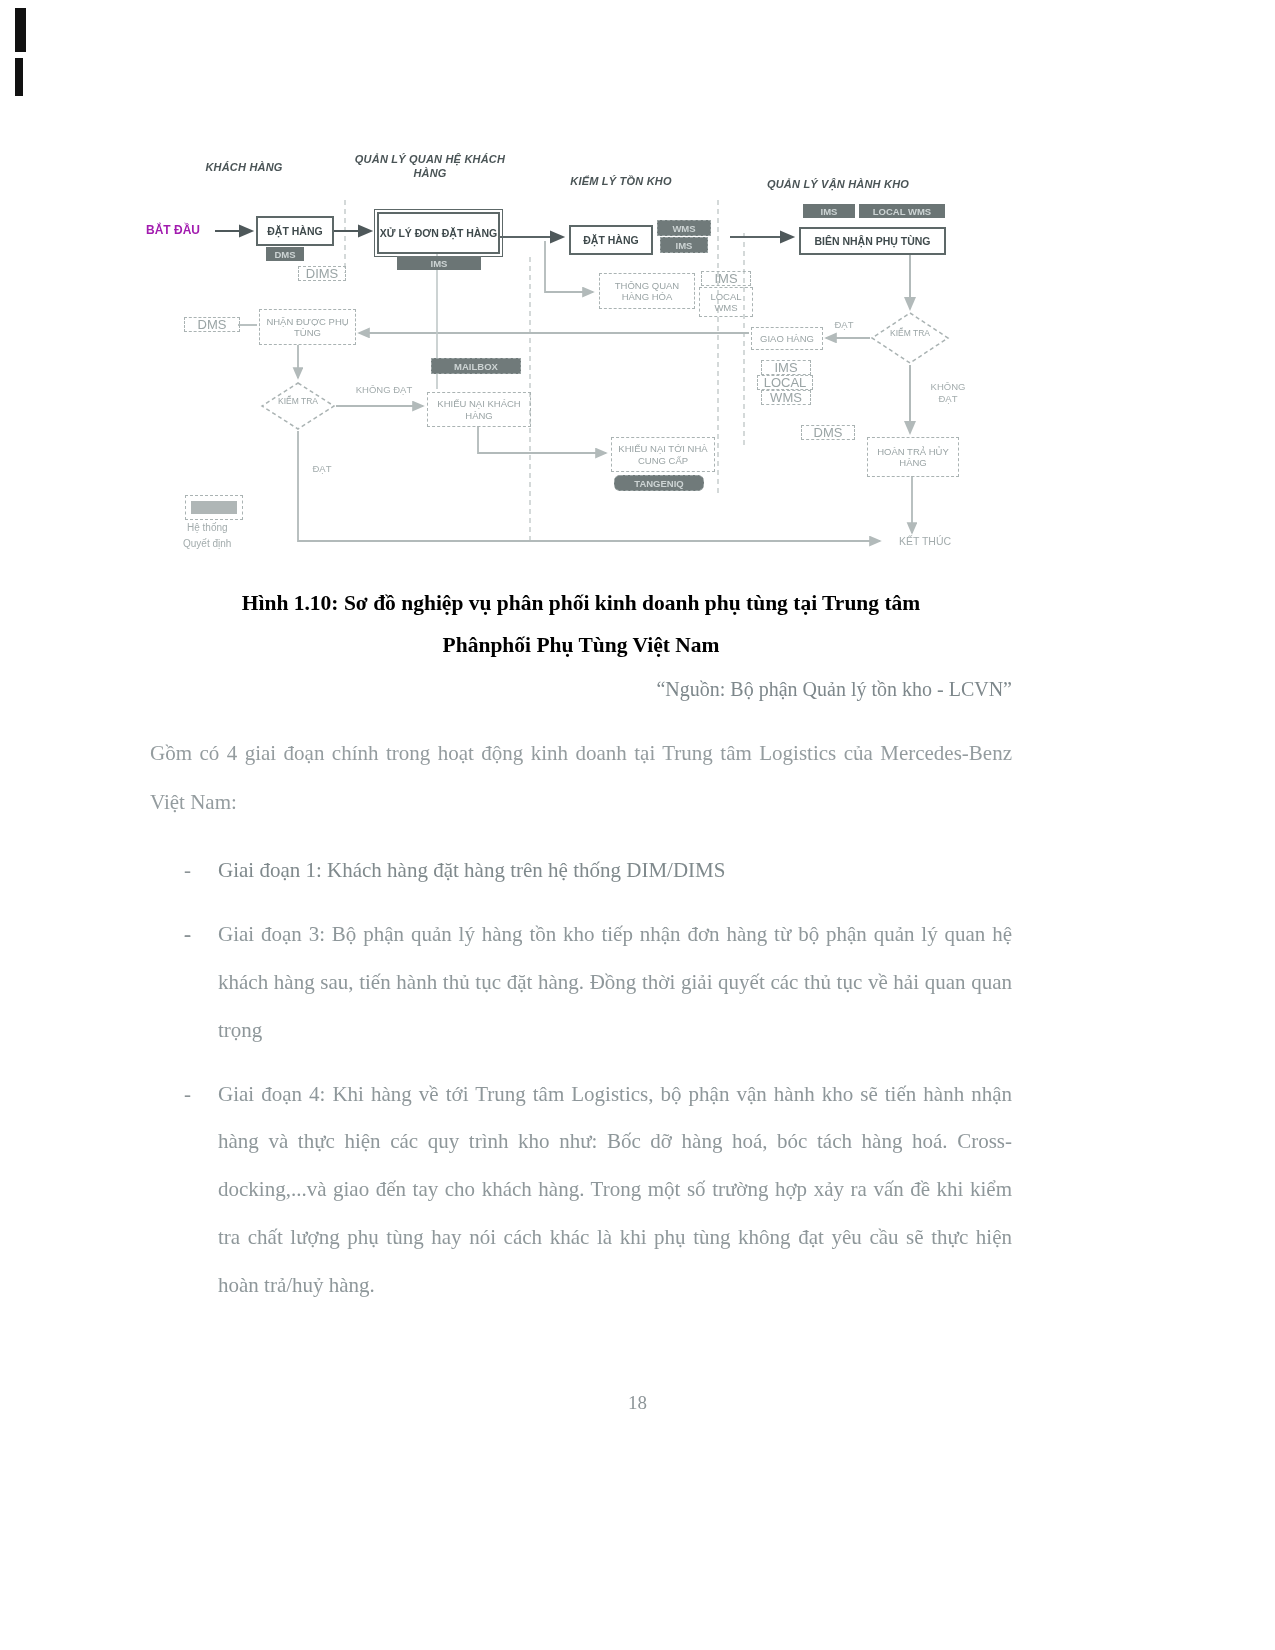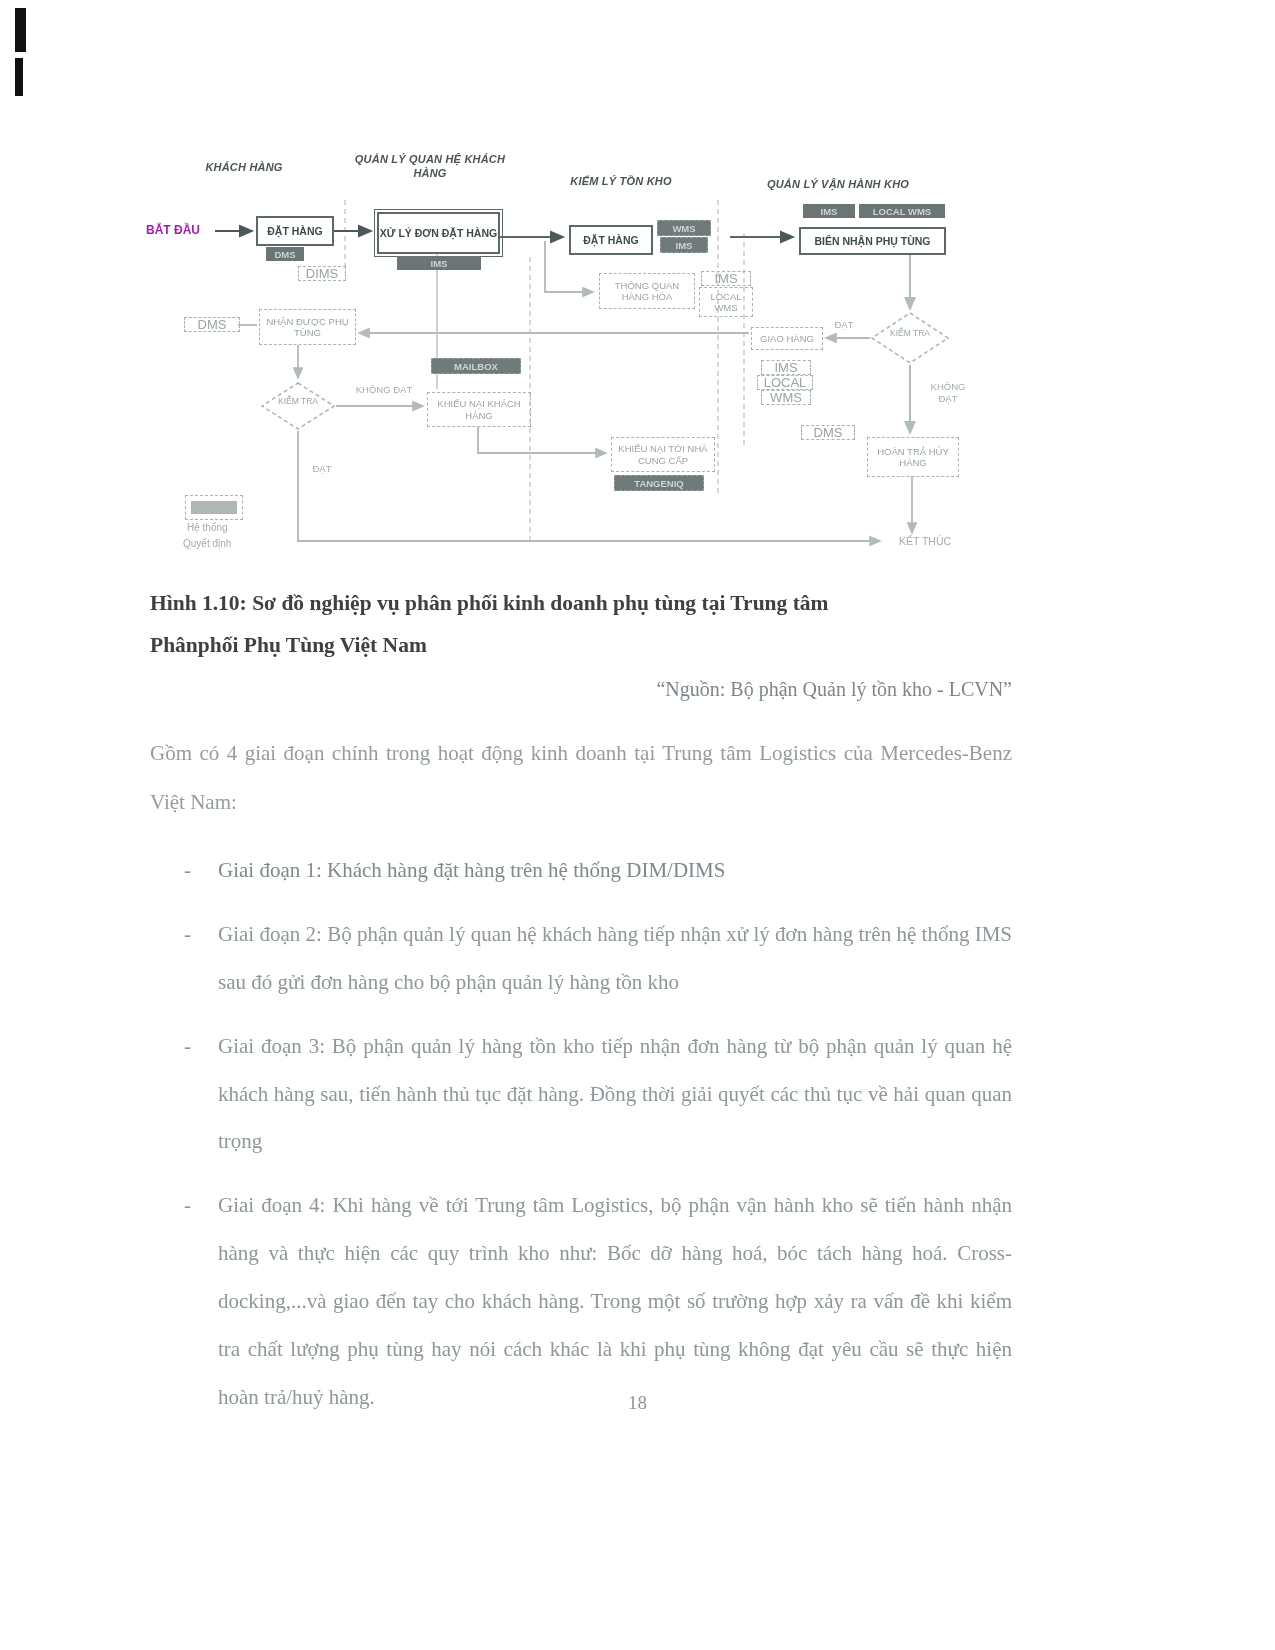--- a/index.html
+++ b/index.html
@@ -24,21 +24,21 @@
         display:flex;align-items:center;justify-content:center;height:14px;}
   .chip-dash{position:absolute;border:1.5px dashed #aab3b3;color:#9aa4a5;font-size:13px;
         display:flex;align-items:center;justify-content:center;height:13px;}
   .freetext-dark{position:absolute;font-weight:bold;font-size:12px;color:#a21caf;}
   .freetext-light{position:absolute;font-size:9.5px;color:#a3acad;text-align:center;line-height:1.25;}
   .dlabel{position:absolute;font-size:8.5px;color:#9aa4a5;text-align:center;line-height:1.2;}
   .legend-swatch{position:absolute;border:1.5px dashed #aab3b3;}
   .legend-swatch .inner{position:absolute;left:5px;top:5px;right:5px;bottom:5px;background:#8d9797;opacity:.7;}
   
   .content{position:absolute;left:150px;top:580px;width:862px;color:#7f898c;}
-  .caption{font-weight:bold;font-size:21.5px;line-height:2.15;color:#404040;}
+  .caption{text-align:center;font-weight:bold;font-size:21.5px;line-height:2.15;color:#000000;}
   .source{text-align:right;font-size:20px;margin-top:10px;color:#7d878b;}
   .intro{font-size:21px;line-height:2.3;text-align:justify;margin-top:28px;color:#949c9f;}
   .item{position:relative;padding-left:68px;font-size:21px;line-height:2.28;text-align:justify;margin-top:16px;color:#7f898c;}
   .item .dash{position:absolute;left:34px;top:0;color:#8b9396;}
   .item:nth-of-type(n+5){color:#8e979a;}
   .pageno{position:absolute;top:1392px;left:0;width:100%;text-align:center;font-size:19px;color:#8d9598;}
 </style>
 </head>
 <body>
 
@@ -117,21 +117,21 @@
   <div class="chip-dash" style="left:621px;top:215px;width:48px;">IMS</div>
   <div class="chip-dash" style="left:617px;top:230px;width:54px;">LOCAL</div>
   <div class="chip-dash" style="left:621px;top:245px;width:48px;">WMS</div>
   <div class="freetext-light" style="left:782px;top:236px;width:52px;">KHÔNG ĐẠT</div>
 
   <div class="chip-ddash" style="left:291px;top:213px;width:88px;">MAILBOX</div>
   <div class="freetext-light" style="left:212px;top:239px;width:64px;">KHÔNG ĐẠT</div>
   <div class="dlabel" style="left:136px;top:251px;width:44px;">KIỂM TRA</div>
   <div class="dbox" style="left:287px;top:247px;width:102px;height:33px;">KHIẾU NẠI KHÁCH HÀNG</div>
   <div class="dbox" style="left:471px;top:292px;width:102px;height:33px;">KHIẾU NẠI TỚI NHÀ CUNG CẤP</div>
-  <div class="chip-ddash" style="left:474px;top:330px;width:88px;">TANGENIQ</div>
+  <div class="chip-ddash" style="left:474px;top:330px;width:88px;border-radius:6px;">TANGENIQ</div>
   <div class="chip-dash" style="left:661px;top:280px;width:52px;">DMS</div>
   <div class="dbox" style="left:727px;top:292px;width:90px;height:38px;">HOÀN TRẢ HỦY HÀNG</div>
   <div class="freetext-light" style="left:164px;top:318px;width:36px;">ĐẠT</div>
 
   <div class="legend-swatch" style="left:45px;top:350px;width:56px;height:23px;">
       <div class="inner"></div>
     </div>
   <div class="freetext-light" style="left:47px;top:377px;width:60px;text-align:left;font-size:10px;">Hệ thống</div>
   <div class="freetext-light" style="left:43px;top:393px;width:66px;text-align:left;font-size:10px;">Quyết định</div>
   <div class="freetext-light" style="left:750px;top:390px;width:70px;font-size:10.5px;">KẾT THÚC</div>
@@ -143,21 +143,20 @@
   <div class="source">“Nguồn: Bộ phận Quản lý tồn kho - LCVN”</div>
 
   <p class="intro">Gồm có 4 giai đoạn chính trong hoạt động kinh doanh tại Trung tâm Logistics của Mercedes-Benz Việt Nam:</p>
 
   <div class="item">
     <span class="dash">-</span>
     <span>Giai đoạn 1: Khách hàng đặt hàng trên hệ thống DIM/DIMS</span>
   </div>
   <div class="item">
     <span class="dash">-</span>
-    <span>Giai đoạn 2: Bộ phận quản lý quan hệ khách hàng tiếp nhận xử lý đơn hàng trên hệ thống IMS sau đó gửi đơn hàng cho bộ phận quản lý hàng tồn kho</span>
   </div>
   <div class="item">
     <span class="dash">-</span>
     <span>Giai đoạn 3: Bộ phận quản lý hàng tồn kho tiếp nhận đơn hàng từ bộ phận quản lý quan hệ khách hàng sau, tiến hành thủ tục đặt hàng. Đồng thời giải quyết các thủ tục về hải quan quan trọng</span>
   </div>
   <div class="item">
     <span class="dash">-</span>
     <span>Giai đoạn 4: Khi hàng về tới Trung tâm Logistics, bộ phận vận hành kho sẽ tiến hành nhận hàng và thực hiện các quy trình kho như: Bốc dỡ hàng hoá, bóc tách hàng hoá. Cross-docking,...và giao đến tay cho khách hàng. Trong một số trường hợp xảy ra vấn đề khi kiểm tra chất lượng phụ tùng hay nói cách khác là khi phụ tùng không đạt yêu cầu sẽ thực hiện hoàn trả/huỷ hàng.</span>
   </div>
 </div>

